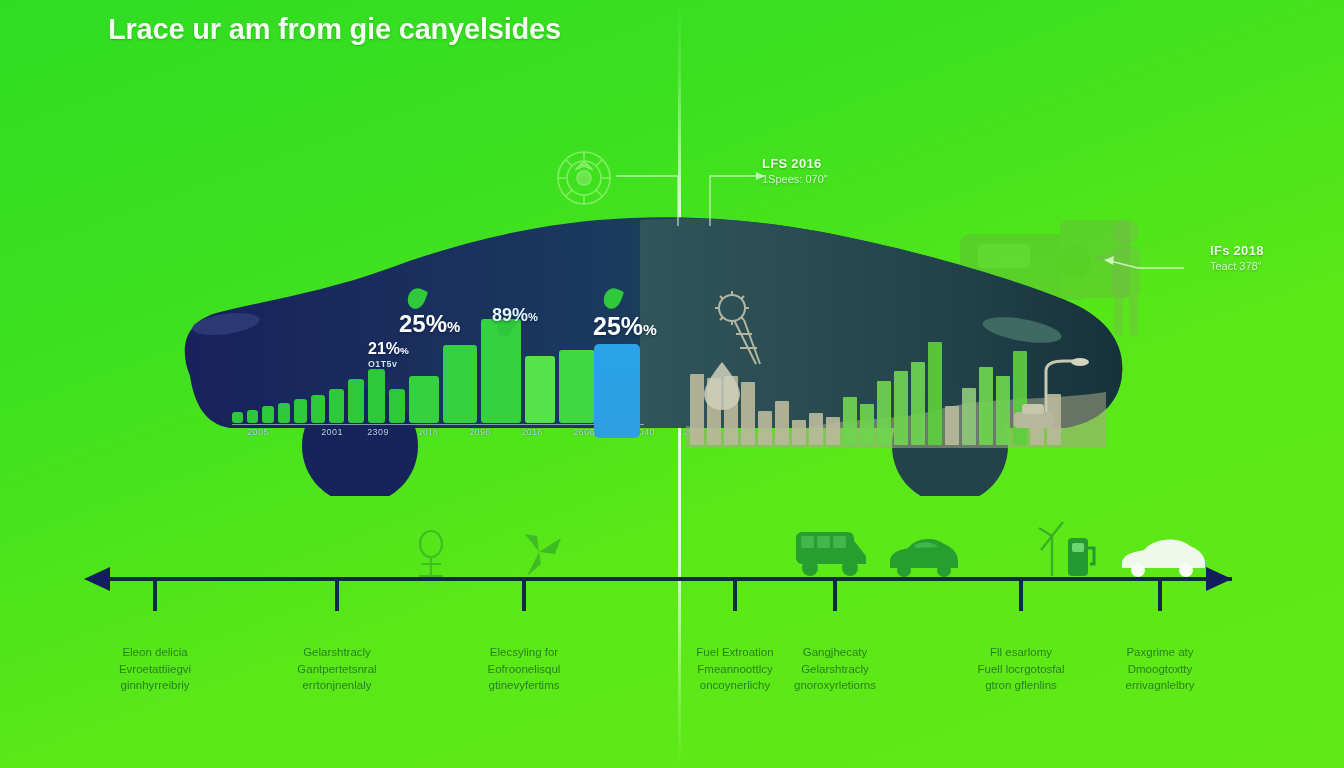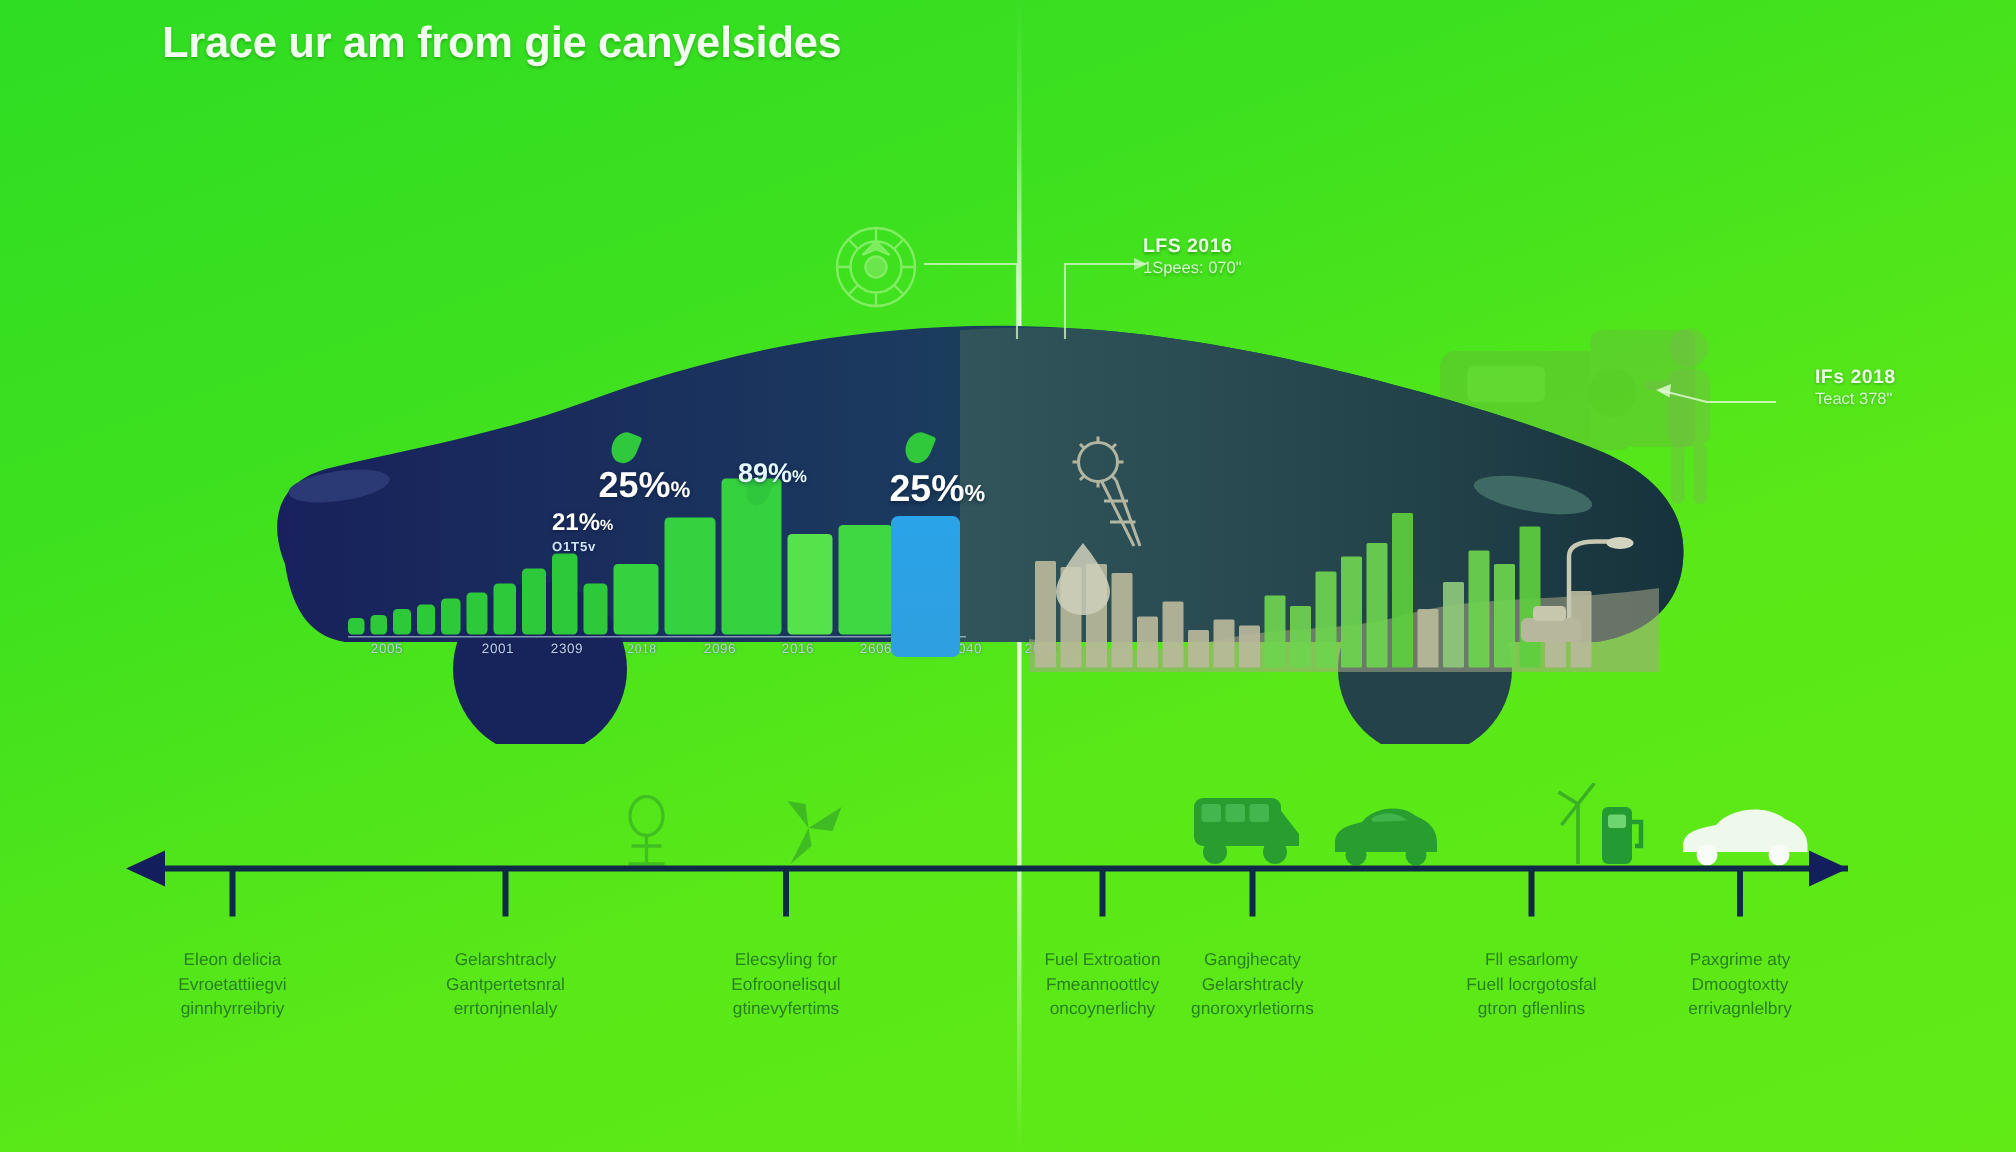--- a/index.html
+++ b/index.html
@@ -164,21 +164,21 @@
     background: #0d2a47;
   }
   .tl-arrow { position: absolute; top: 47px; width: 0; height: 0; }
   #tl-arrow-left  { left: 84px;  border-top: 12px solid transparent; border-bottom: 12px solid transparent; border-right: 26px solid #131f5c; }
   #tl-arrow-right { left: 1206px; border-top: 12px solid transparent; border-bottom: 12px solid transparent; border-left: 26px solid #131f5c; }
   .tl-tick {
     position: absolute; top: 59px; width: 4px; height: 32px; background: #0d2a47;
     transform: translateX(-50%);
   }
   .tl-label {
-    position: absolute; top: 112px; transform: translateX(-50%);
+    position: absolute; top: 124px; transform: translateX(-50%);
     width: 160px; text-align: center;
     color: #1e6b1e; font-size: 11.5px; line-height: 1.45;
     opacity: 0.82;
   }
   .tl-label .l1 { display:block; }
   .tl-label .l2 { display:block; }
   .tl-label .l3 { display:block; }
 
   .tl-icon { position: absolute; transform: translateX(-50%); }
 </style>

